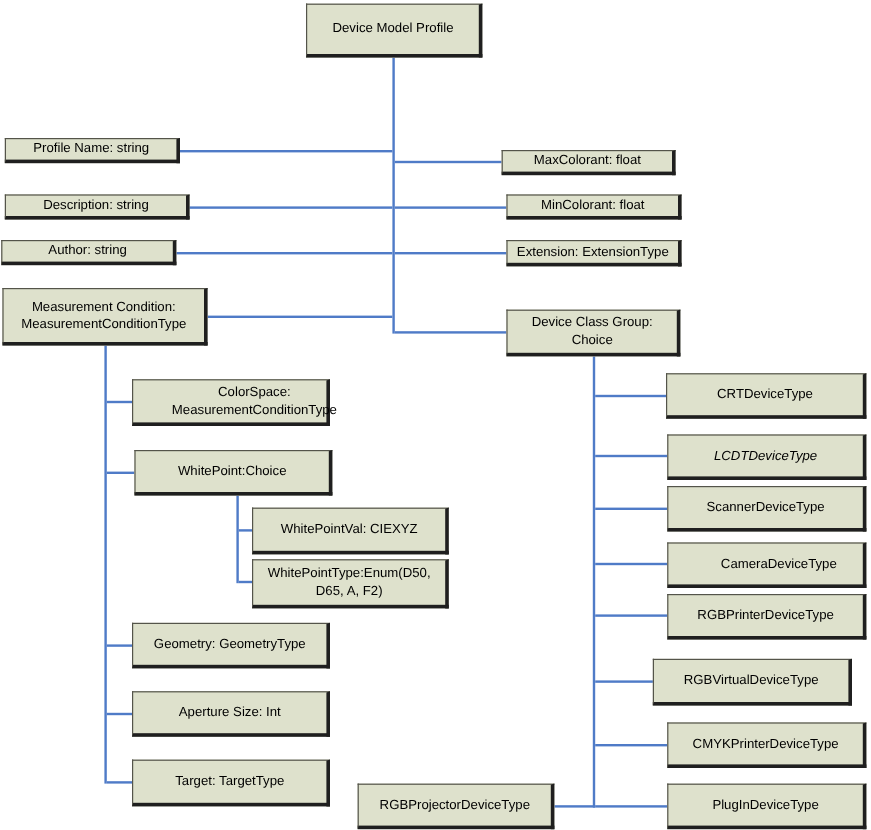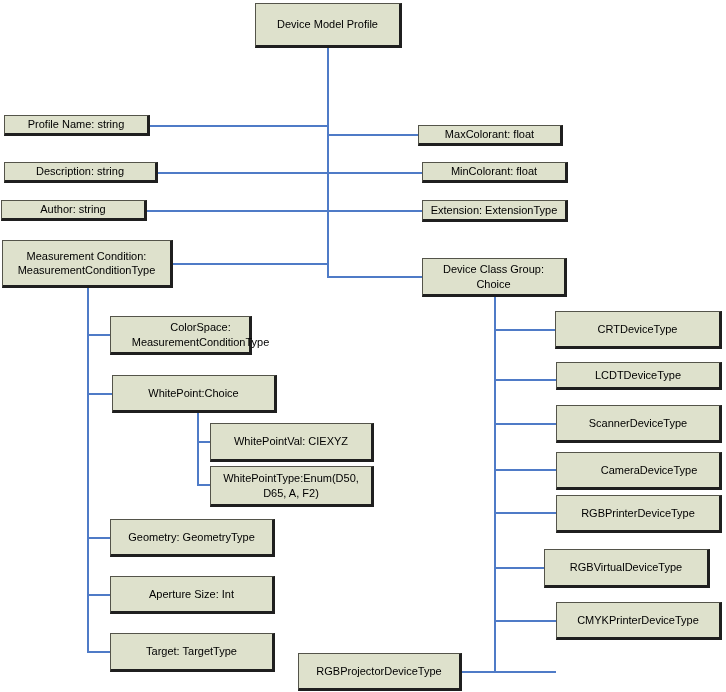--- a/index.html
+++ b/index.html
@@ -42,29 +42,29 @@
   
   #n-root{left:255px;top:3px;width:147px;height:45px;}
   #n-profile-name{left:4px;top:115px;width:146px;height:21px;}
   #n-description{left:4px;top:162px;width:154px;height:21px;}
   #n-author{left:1px;top:200px;width:146px;height:21px;}
   #n-measurement{left:2px;top:240px;width:171px;height:48px;}
   #n-max{left:418px;top:125px;width:145px;height:21px;}
   #n-min{left:422px;top:162px;width:146px;height:21px;}
   #n-extension{left:422px;top:200px;width:146px;height:22px;}
   #n-dcg{left:422px;top:258px;width:145px;height:39px;}
-  #n-colorspace{left:110px;top:316px;width:142px;height:39px;padding-left:44px;}
+  #n-colorspace{left:110px;top:316px;width:165px;height:39px;padding-left:44px;}
   #n-whitepoint{left:112px;top:375px;width:165px;height:38px;}
   #n-wpval{left:210px;top:423px;width:164px;height:39px;}
   #n-wptype{left:210px;top:466px;width:164px;height:41px;}
   #n-geometry{left:110px;top:519px;width:165px;height:38px;}
   #n-aperture{left:110px;top:576px;width:165px;height:38px;}
   #n-target{left:110px;top:633px;width:165px;height:39px;}
   #n-crt{left:555px;top:311px;width:167px;height:38px;}
-  #n-lcdt{left:556px;top:362px;width:166px;height:28px;}
+  #n-lcdt{left:556px;top:362px;width:166px;height:38px;font-style:italic;}
   #n-scanner{left:556px;top:405px;width:166px;height:38px;}
   #n-camera{left:556px;top:452px;width:166px;height:38px;padding-left:25px;}
   #n-rgbprinter{left:556px;top:495px;width:166px;height:38px;}
   #n-rgbvirtual{left:544px;top:549px;width:166px;height:39px;}
   #n-cmyk{left:556px;top:602px;width:166px;height:38px;}
   #n-plugin{left:556px;top:653px;width:166px;height:38px;}
   #n-rgbprojector{left:298px;top:653px;width:164px;height:38px;}
 
   
   #c-main-trunk{left:327px;top:48px;height:230px;}
@@ -153,15 +153,16 @@
   <div class="node" id="n-geometry">Geometry: GeometryType</div>
   <div class="node" id="n-aperture">Aperture Size: Int</div>
   <div class="node" id="n-target">Target: TargetType</div>
   <div class="node" id="n-crt">CRTDeviceType</div>
   <div class="node" id="n-lcdt">LCDTDeviceType</div>
   <div class="node" id="n-scanner">ScannerDeviceType</div>
   <div class="node" id="n-camera">CameraDeviceType</div>
   <div class="node" id="n-rgbprinter">RGBPrinterDeviceType</div>
   <div class="node" id="n-rgbvirtual">RGBVirtualDeviceType</div>
   <div class="node" id="n-cmyk">CMYKPrinterDeviceType</div>
+  <div class="node" id="n-plugin">PlugInDeviceType</div>
   <div class="node" id="n-rgbprojector">RGBProjectorDeviceType</div>
 
 </div>
 
 </body></html>

